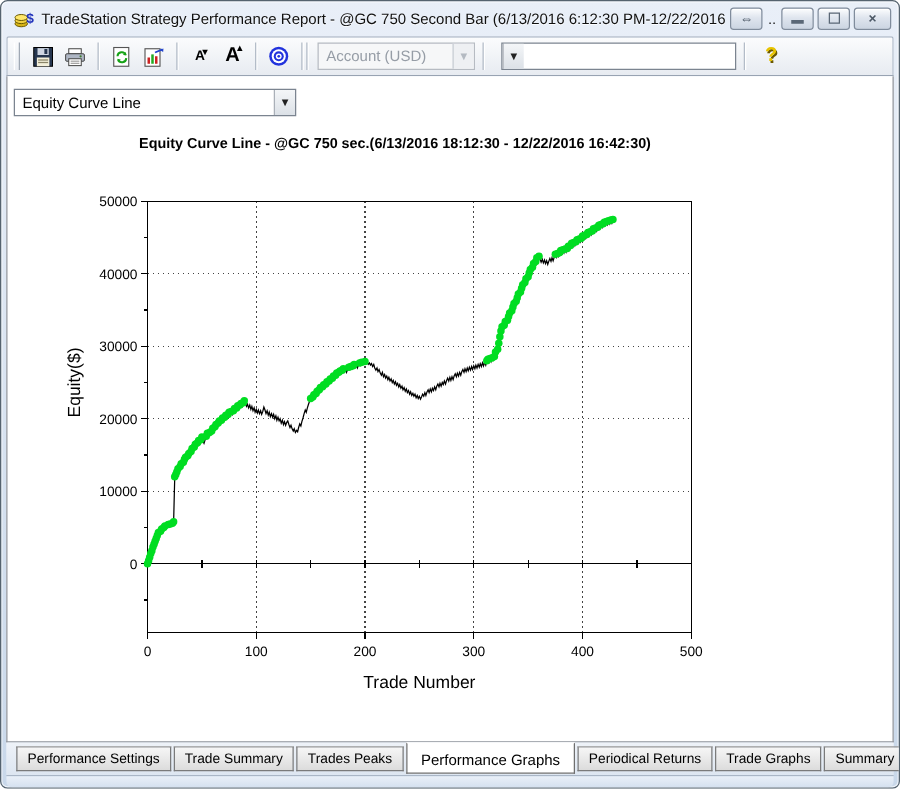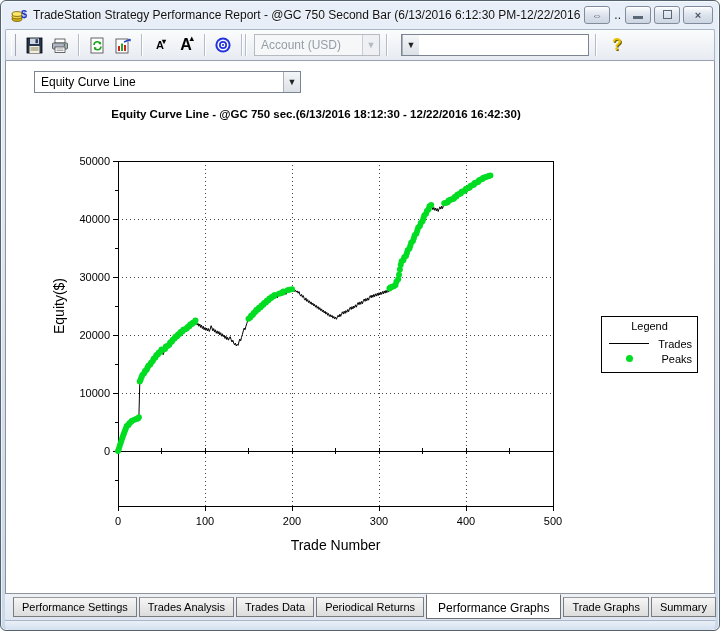--- a/index.html
+++ b/index.html
@@ -63,21 +63,21 @@
   .combo-disabled .carrow{ color:#b4bac2; background:#eef0f3; border-left-color:#c8cdd4; }
   .acct{ width:126px; margin-left:2px; }
   .alldata{ width:188px; margin-left:8px; }
   .help{ margin-left:10px; font-size:16px; font-weight:bold; color:#e8c400; text-shadow:1px 1px 0 #6b5900; }
 
   
   .main{
     flex:1 1 auto; background:#fff; border:1px solid #8f949c; border-top:none;
     position:relative; overflow:hidden;
   }
-  .graph-combo{ position:absolute; left:28px; top:10px; width:267px; z-index:3; }
+  .graph-combo{ position:absolute; left:5px; top:10px; width:226px; z-index:3; }
   #chart-svg{ position:absolute; left:0; top:0; }
 
   .legend-box{
     position:absolute; left:595px; top:255px; width:97px; height:57px;
     border:1px solid #000; background:#fff; font-size:11px; color:#000; z-index:2;
     padding:3px 5px 0 5px;
   }
   .legend-title{ text-align:center; margin-bottom:4px; }
   .legend-row{ display:flex; align-items:center; height:15px; }
   .legend-sample{ width:44px; display:flex; align-items:center; justify-content:center; }
@@ -432,41 +432,26 @@
         <circle cx="473.05" cy="119.13999999999999" r="3" fill="#00dd22"></circle>
         <circle cx="474.79" cy="118.56" r="3" fill="#00dd22"></circle>
         <circle cx="476.53" cy="117.98000000000002" r="3" fill="#00dd22"></circle>
         <circle cx="477.4" cy="116.82" r="3" fill="#00dd22"></circle>
         <circle cx="479.14" cy="116.24000000000001" r="3" fill="#00dd22"></circle>
         <circle cx="480.88" cy="115.66000000000003" r="3" fill="#00dd22"></circle>
         <circle cx="482.62" cy="115.07999999999998" r="3" fill="#00dd22"></circle>
         <circle cx="484.36" cy="114.5" r="3" fill="#00dd22"></circle>
       </svg>
 
-    <div class="legend-box">
-      <div class="legend-title">Legend</div>
-      <div class="legend-row">
-        <span class="legend-sample">
-            <span class="legend-line"></span>
-          </span>
-        <span class="legend-label">Trades</span>
-      </div>
-      <div class="legend-row">
-        <span class="legend-sample">
-            <span class="legend-dot" id="legend-dot" style="background: rgb(0, 221, 34);"></span>
-          </span>
-        <span class="legend-label">Peaks</span>
-      </div>
-    </div>
   </div>
 
   <div class="tabstrip">
     <span class="tab">Performance Settings</span>
-    <span class="tab">Trades Analysis</span>
-    <span class="tab">Trades Data</span>
+    <span class="tab">Trade Summary</span>
+    <span class="tab">Trades Peaks</span>
+    <span class="tab tab-active">Performance Graphs</span>
     <span class="tab">Periodical Returns</span>
-    <span class="tab tab-active">Performance Graphs</span>
     <span class="tab">Trade Graphs</span>
     <span class="tab">Summary</span>
   </div>
 
   <div class="bottomstrip"></div>
 </div>
 
 </body></html>

